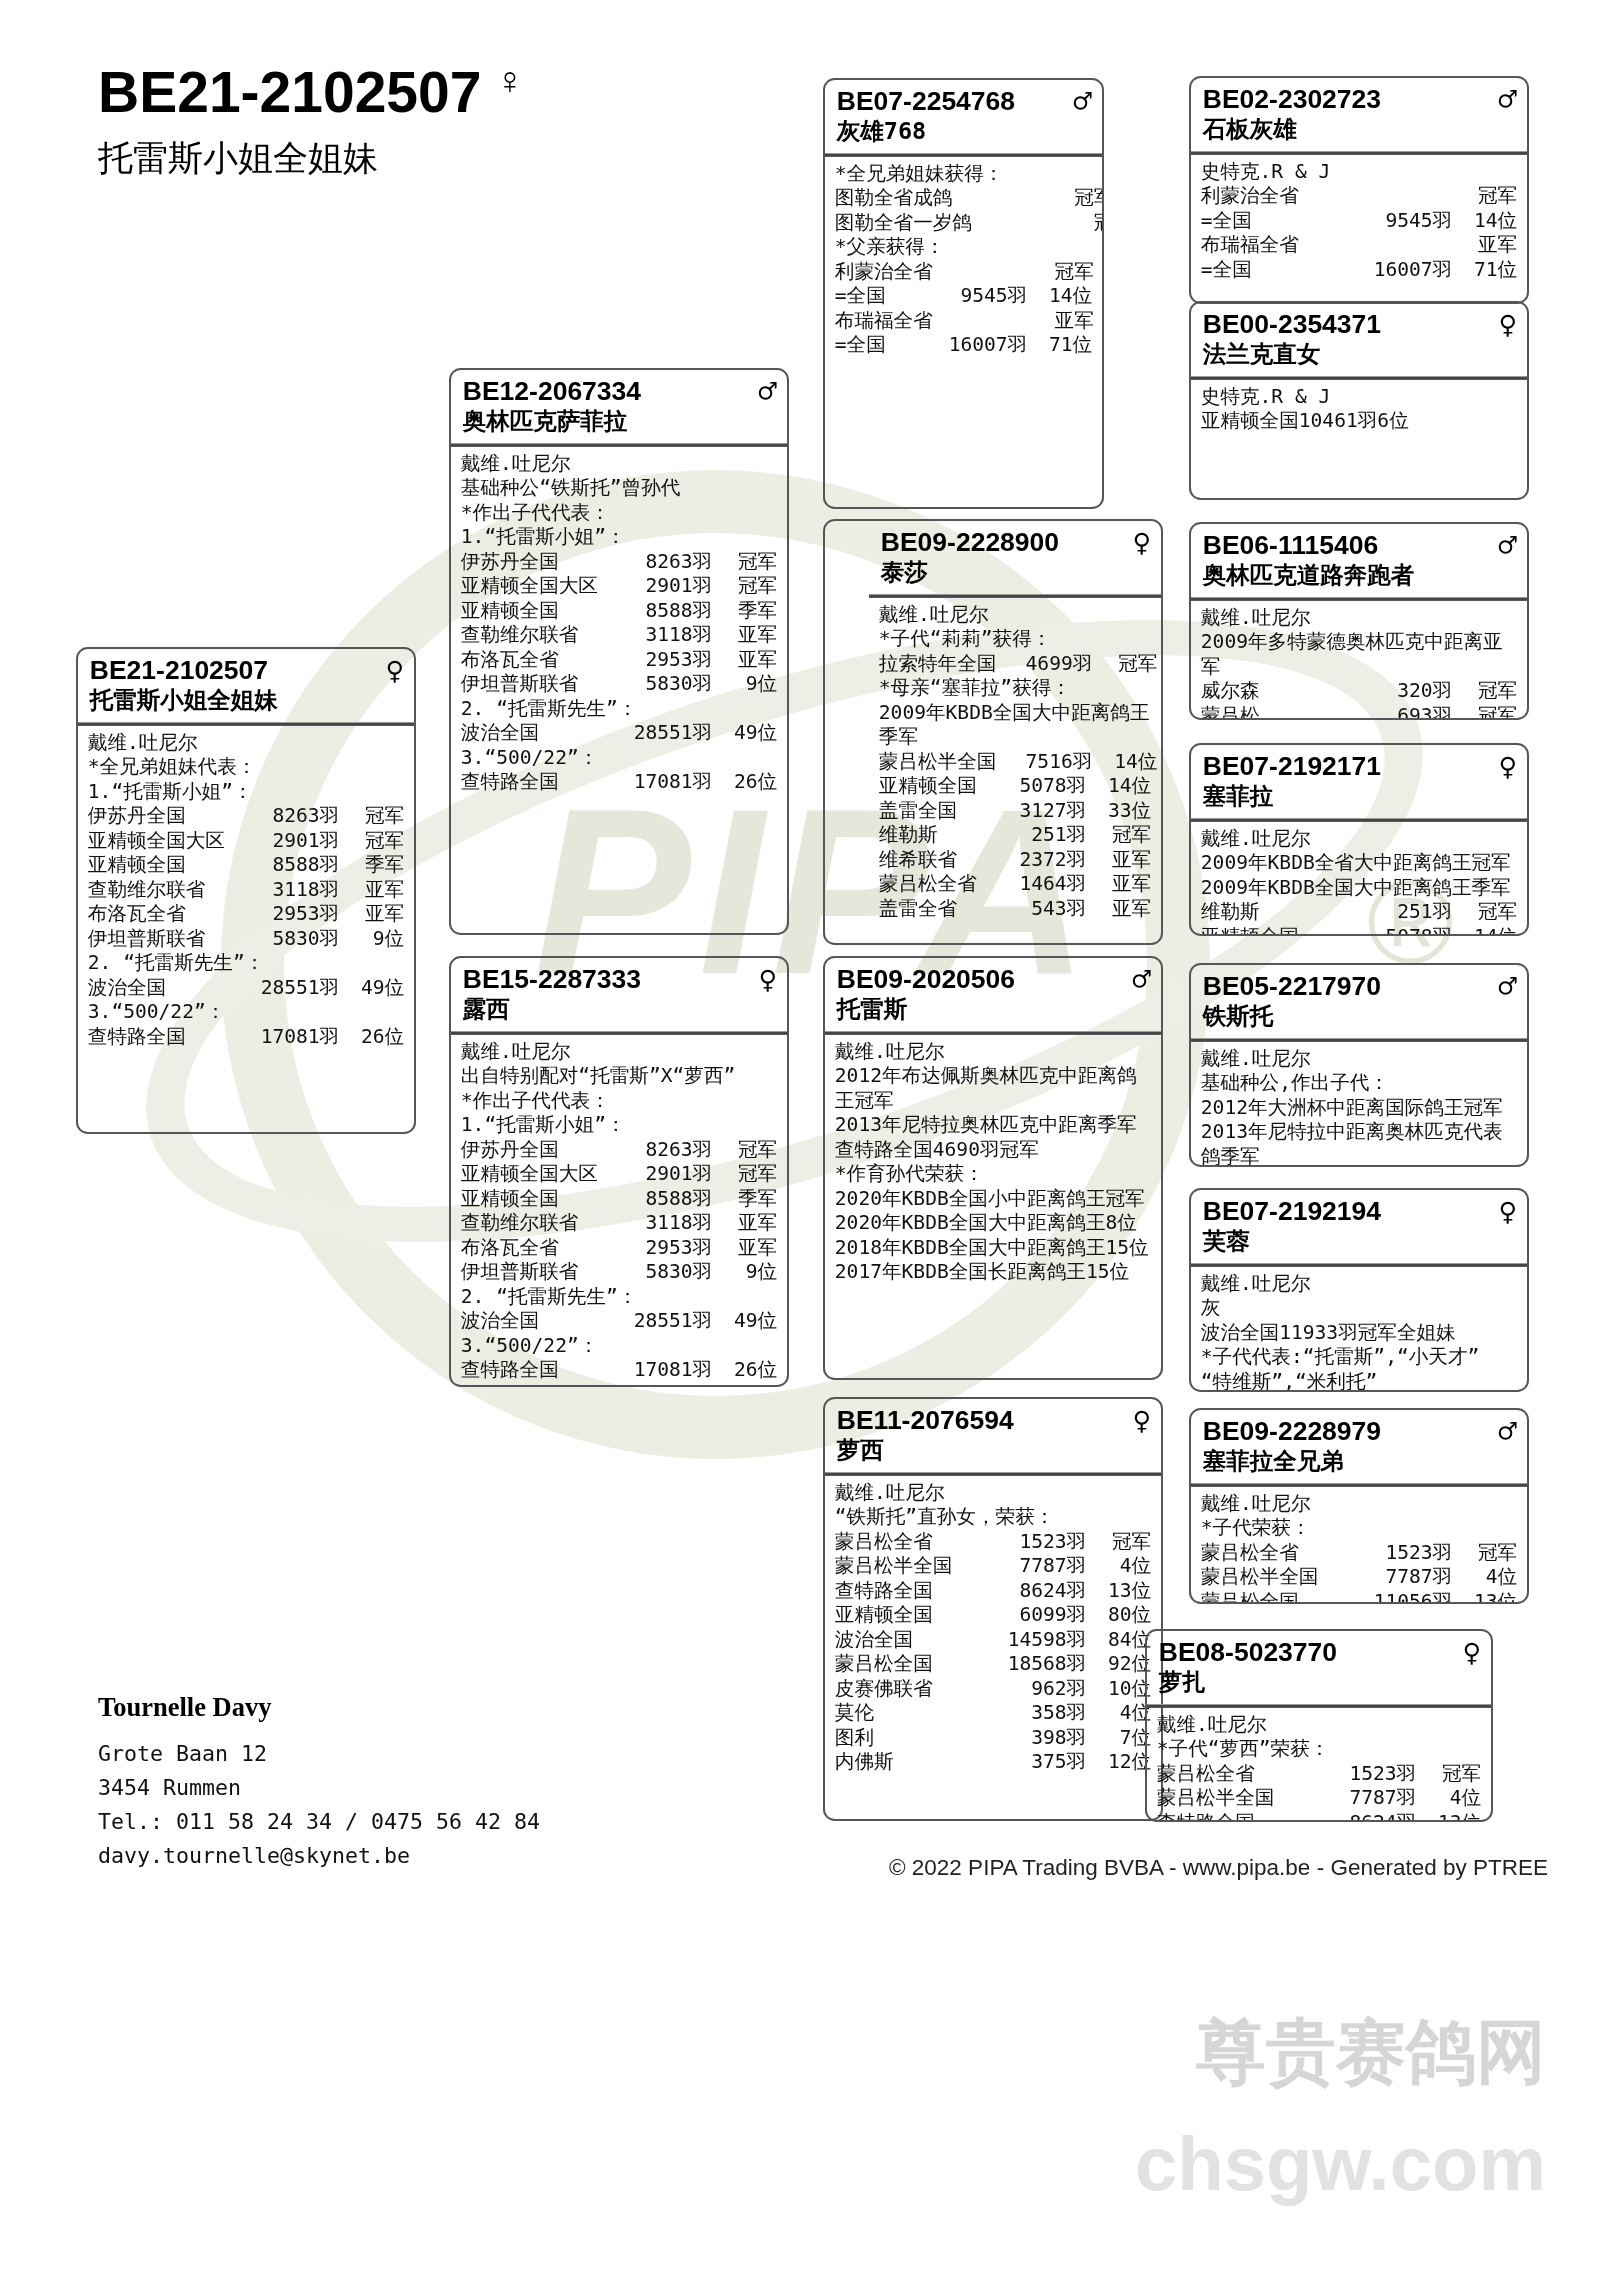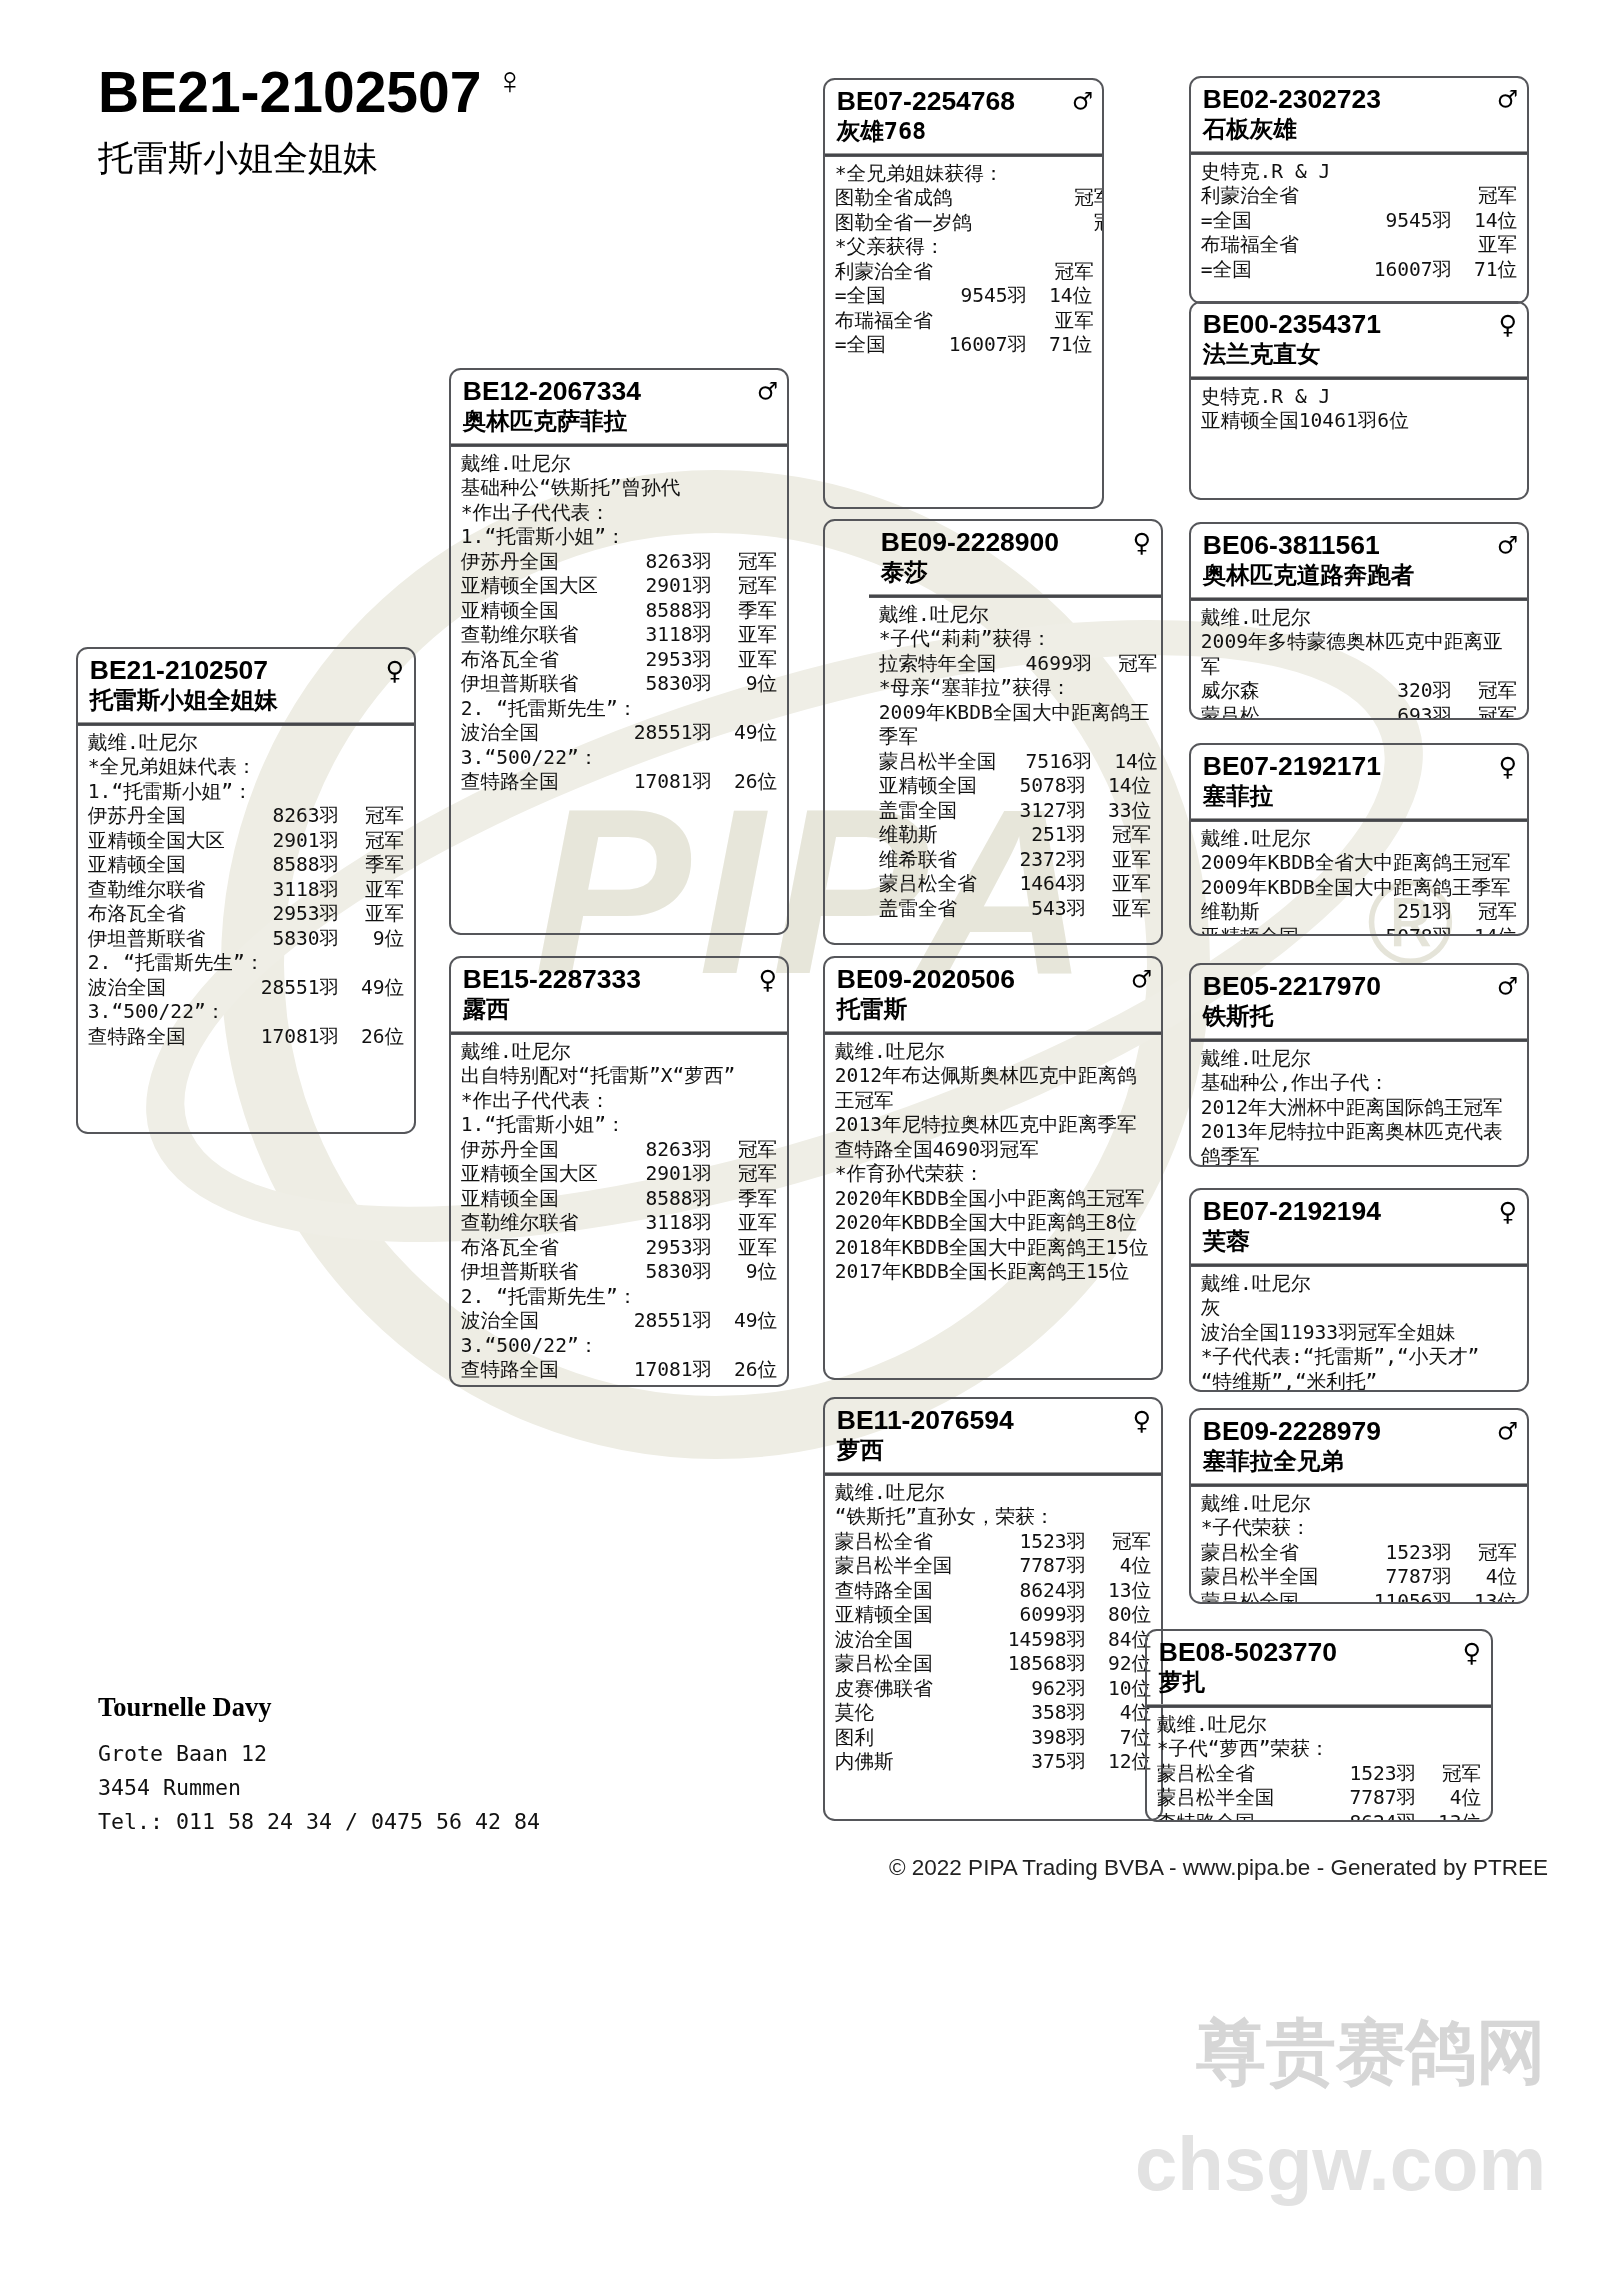--- a/index.html
+++ b/index.html
@@ -511,21 +511,21 @@
           <div class="pname">法兰克直女</div>
           <span class="sex">♀</span>
         </div>
         <div class="bd">
           <div class="line">史特克.R &amp; J</div>
           <div class="line">亚精顿全国10461羽6位</div>
         </div>
       </div>
       <div class="box" id="box-g4c">
         <div class="hdr">
-          <div class="ring">BE06-3811561</div>
+          <div class="ring">BE06-1115406</div>
           <div class="pname">奥林匹克道路奔跑者</div>
           <span class="sex">♂</span>
         </div>
         <div class="bd">
           <div class="line">戴维.吐尼尔</div>
           <div class="line">2009年多特蒙德奥林匹克中距离亚军</div>
           <div class="rr">
             <span class="v">威尔森</span>
             <span class="n">320羽</span>
             <span class="r">冠军</span>
@@ -638,18 +638,19 @@
           </div>
         </div>
       </div>
     </div>
 
   <div id="contact">
     <div class="cname">Tournelle Davy</div>
     <div class="cline">Grote Baan 12</div>
     <div class="cline">3454 Rummen</div>
     <div class="cline">Tel.: 011 58 24 34 / 0475 56 42 84</div>
+    <div class="cline">davy.tournelle@skynet.be</div>
   </div>
 
   <div id="doc-footer">© 2022 PIPA Trading BVBA - www.pipa.be - Generated by PTREE</div>
 
 </div>
 
 
 </body></html>

